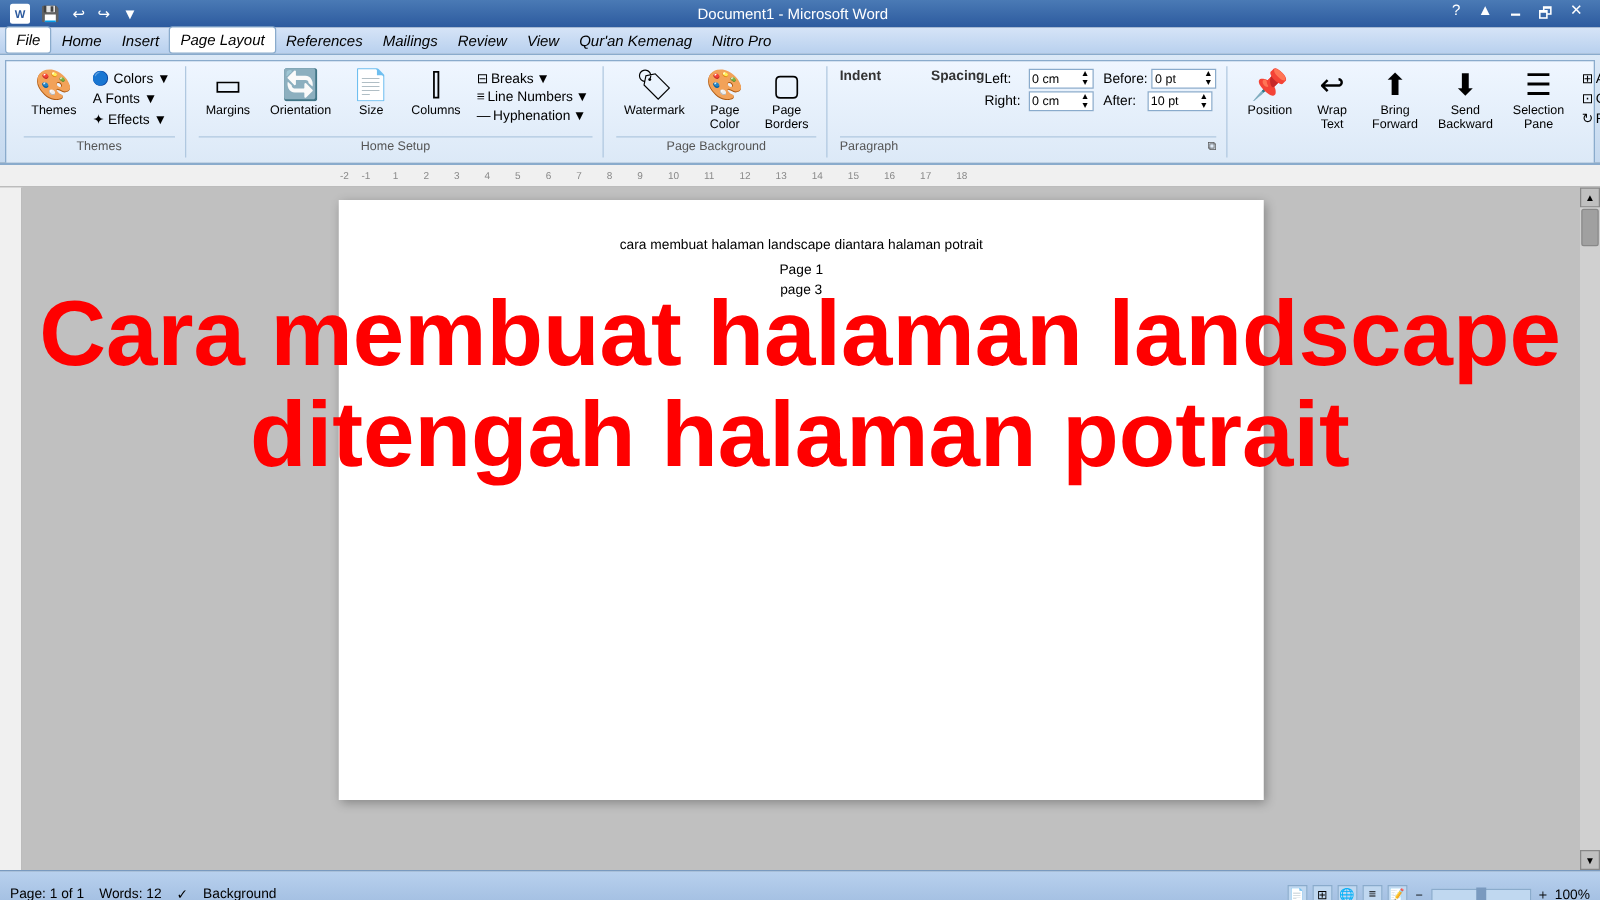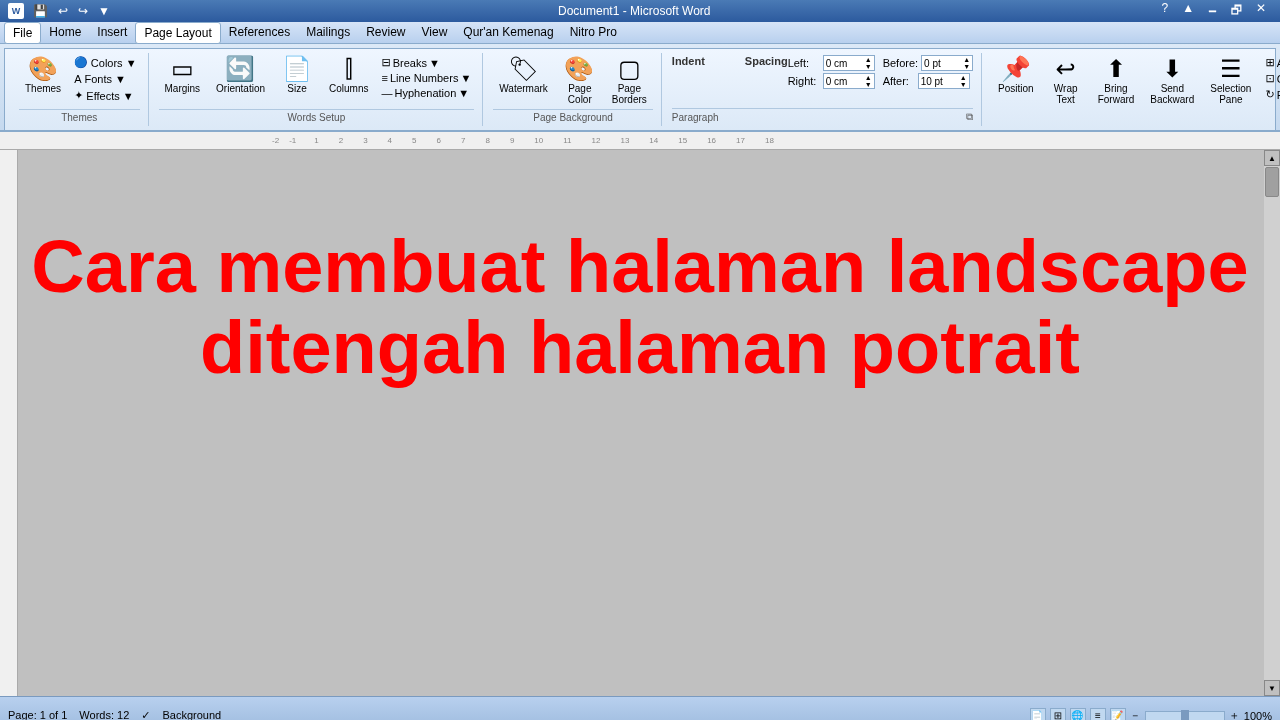--- a/index.html
+++ b/index.html
@@ -21,23 +21,24 @@
     #title-bar-left .quick-access span { color: white; font-size: 12px; cursor: pointer; padding: 1px 3px; }
     #title-bar-center { font-size: 12px; color: white; }
     #title-bar-right { display: flex; gap: 2px; }
     #title-bar-right span { color: white; font-size: 12px; padding: 2px 6px; cursor: pointer; }
 
     
     #menu-bar {
       background: linear-gradient(to bottom, #d6e4f7, #b8d0ee);
       height: 22px;
       display: flex;
-      align-items: flex-start;
+      align-items: flex-end;
       padding: 0 4px;
       border-bottom: 1px solid #8aabcc;
+      font-style: italic;
     }
     .menu-item {
       padding: 3px 8px;
       font-size: 12px;
       color: #000;
       cursor: pointer;
       border-radius: 3px;
     }
     .menu-item.active { background: #fff; border: 1px solid #8aabcc; }
 
@@ -369,21 +370,21 @@
             <span>Line Numbers</span>
             <span>▼</span>
           </div>
           <div class="breaks-btn">
             <span>—</span>
             <span>Hyphenation</span>
             <span>▼</span>
           </div>
         </div>
       </div>
-      <div class="ribbon-group-label">Words Setup</div>
+      <div class="ribbon-group-label">Home Setup</div>
     </div>
 
     <div class="ribbon-group">
       <div class="ribbon-group-content">
         <div class="ribbon-btn-large">
           <div class="icon">🏷</div>
           <div class="label">Watermark</div>
         </div>
         <div class="ribbon-btn-large">
           <div class="icon">🎨</div>
@@ -526,20 +527,26 @@
     <span style="font-size:8px;color:#888;padding:0 10px;">17</span>
     <span style="font-size:8px;color:#888;padding:0 10px;">18</span>
   </div>
 </div>
 
 <div id="main-area">
 
   <div id="left-ruler"></div>
 
   <div id="doc-area">
+    <div id="page">
+
+      <div class="page-text-small">cara membuat halaman landscape diantara halaman potrait</div>
+      <div class="page-label">Page 1</div>
+      <div class="page-label">page 3</div>
+    </div>
 
     <div id="overlay-container">
       <div style="position:absolute;top:76px;left:0;right:0;text-align:center;">
         <div style="font-size:74px;font-weight:bold;color:red;font-family:Arial,sans-serif;line-height:1.1;text-align:center;padding:0 20px;">Cara membuat halaman landscape</div>
         <div style="font-size:74px;font-weight:bold;color:red;font-family:Arial,sans-serif;line-height:1.1;text-align:center;padding:0 20px;">ditengah halaman potrait</div>
       </div>
     </div>
   </div>
 
   <div id="right-scrollbar">

